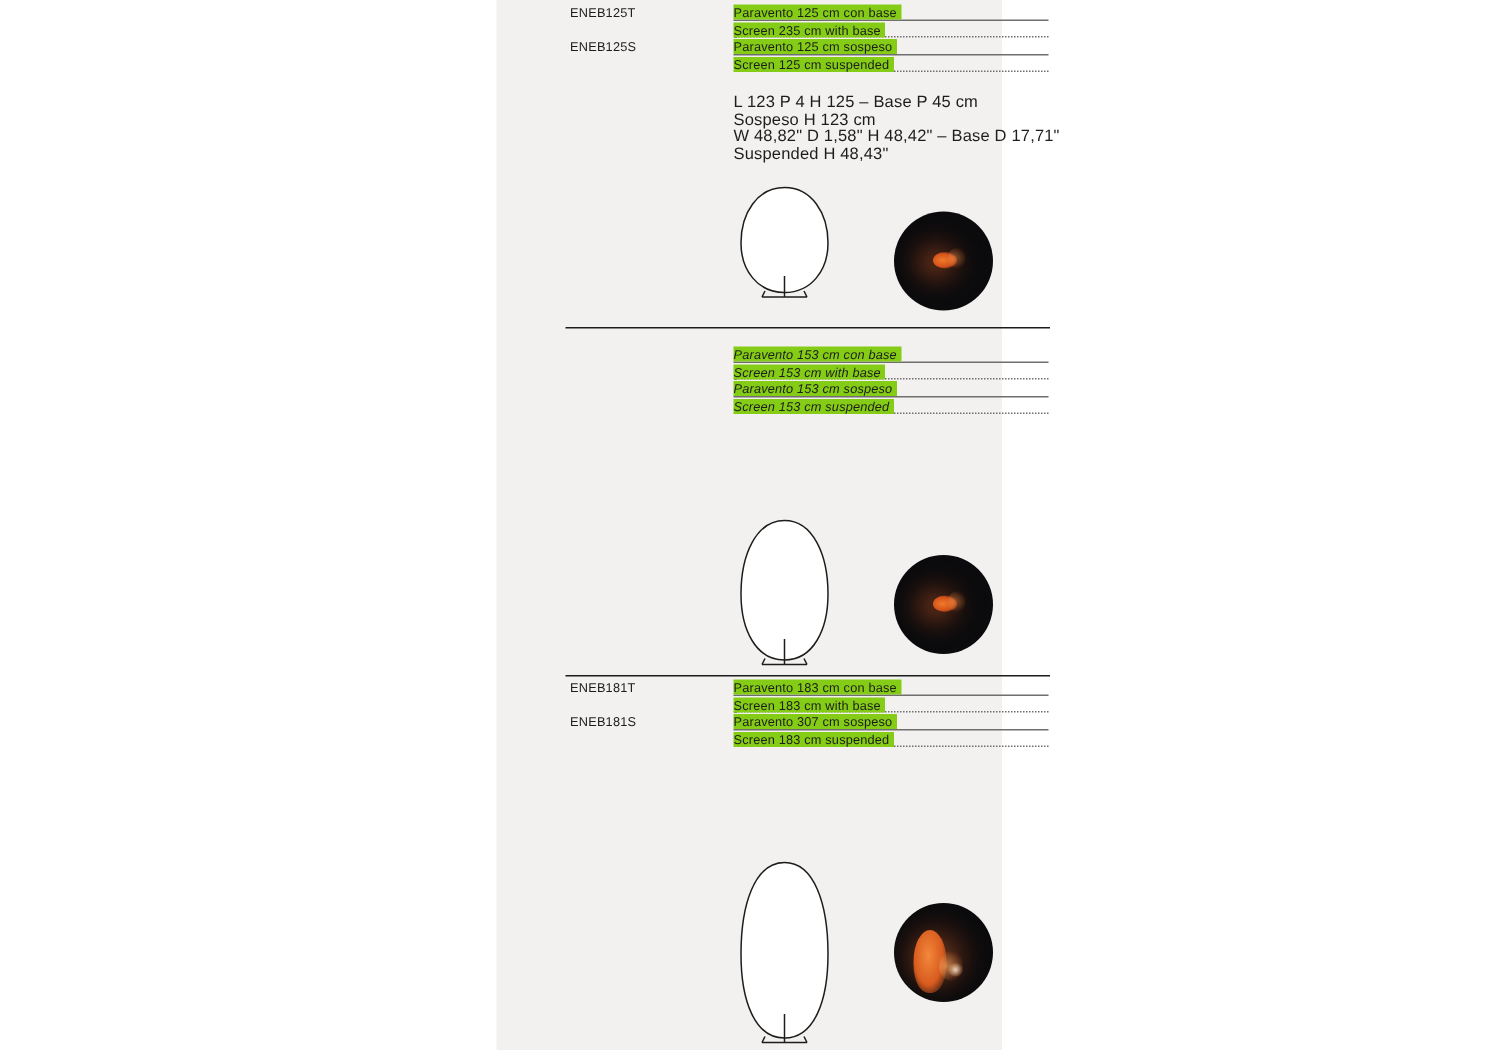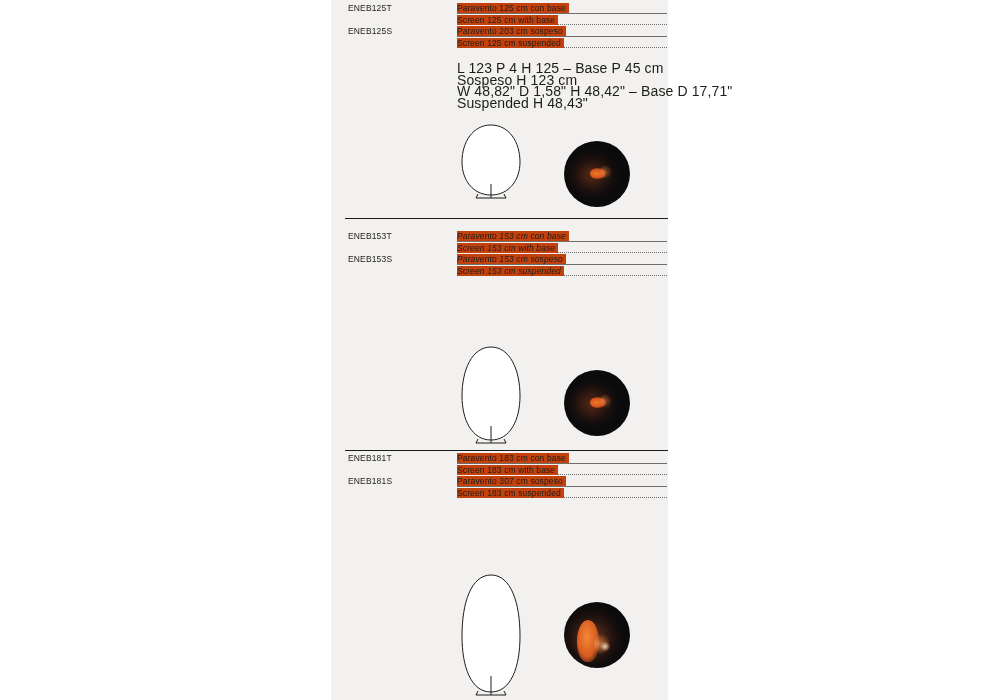--- a/index.html
+++ b/index.html
@@ -15,20 +15,21 @@
     position: relative;
   }
   .page {
     position: absolute;
     left: 331px;
     top: 0;
     width: 337px;
     height: 700px;
     background: #f2f1ef;
     box-sizing: border-box;
+    padding-left: 32px;
   }
   .page-inner {
     position: relative;
     width: 100%;
     height: 100%;
   }
 
   
   .block {
     position: absolute;
@@ -82,29 +83,29 @@
     position: absolute;
     left: 0;
     right: 1px;
     bottom: 1px;
     border-bottom: 1px solid #6e6e6c;
     z-index: 0;
   }
   .name-row span.txt {
     position: relative;
     z-index: 1;
-    background: #c2410c;
+    background: #84cc16;
     padding-right: 3px;
   }
 
   .dims {
     position: absolute;
     left: 126px;
     width: 211px;
-    font-size: 14px;
+    font-size: 11px;
     line-height: 11.6px;
     color: #1d1d1b;
     letter-spacing: 0.12px;
     white-space: nowrap;
   }
 
   
   .drawing {
     position: absolute;
   }
@@ -139,25 +140,25 @@
         <div class="code-line">ENEB125S</div>
       </div>
 
       <div class="names" style="top:3px;">
         <div class="name-row">
           <span class="solid"></span>
           <span class="txt">Paravento 125 cm con base</span>
         </div>
         <div class="name-row">
           <span class="dots"></span>
-          <span class="txt">Screen 125 cm with base</span>
-        </div>
-        <div class="name-row">
-          <span class="solid"></span>
-          <span class="txt">Paravento 203 cm sospeso</span>
+          <span class="txt">Screen 235 cm with base</span>
+        </div>
+        <div class="name-row">
+          <span class="solid"></span>
+          <span class="txt">Paravento 125 cm sospeso</span>
         </div>
         <div class="name-row">
           <span class="dots"></span>
           <span class="txt">Screen 125 cm suspended</span>
         </div>
       </div>
 
       <div class="dims" style="top:63px;">
         <div>L 123 P 4 H 125 – Base P 45 cm</div>
         <div>Sospeso H 123 cm</div>
@@ -178,25 +179,20 @@
       <div class="photo" style="left:233px;top:141px;width:66px;height:66px;">
         <div class="glow" style="left:8px;top:12px;width:44px;height:40px;background:radial-gradient(ellipse at 45% 55%, rgba(200,90,40,0.55) 0%, rgba(120,45,20,0.22) 45%, rgba(11,11,13,0) 72%);"></div>
         <div class="fish" style="left:26px;top:27px;width:16px;height:11px;background:radial-gradient(ellipse at 40% 50%, #f07a2a 0%, #d4521a 55%, rgba(90,30,10,0) 85%);border-radius:50%;"></div>
         <div class="fish" style="left:36px;top:24px;width:12px;height:14px;background:radial-gradient(ellipse at 30% 50%, rgba(240,140,70,0.55) 0%, rgba(120,50,20,0.12) 70%, rgba(11,11,13,0) 90%);border-radius:50%;"></div>
       </div>
     </div>
 
     <div class="block" style="top:218px;height:232px;">
       <div class="block-rule"></div>
 
-      <div class="codes" style="top:13px;">
-        <div class="code-line">ENEB153T</div>
-        <div class="code-spacer"></div>
-        <div class="code-line">ENEB153S</div>
-      </div>
 
       <div class="names" style="top:13px;font-style:italic;">
         <div class="name-row">
           <span class="solid"></span>
           <span class="txt">Paravento 153 cm con base</span>
         </div>
         <div class="name-row">
           <span class="dots"></span>
           <span class="txt">Screen 153 cm with base</span>
         </div>

